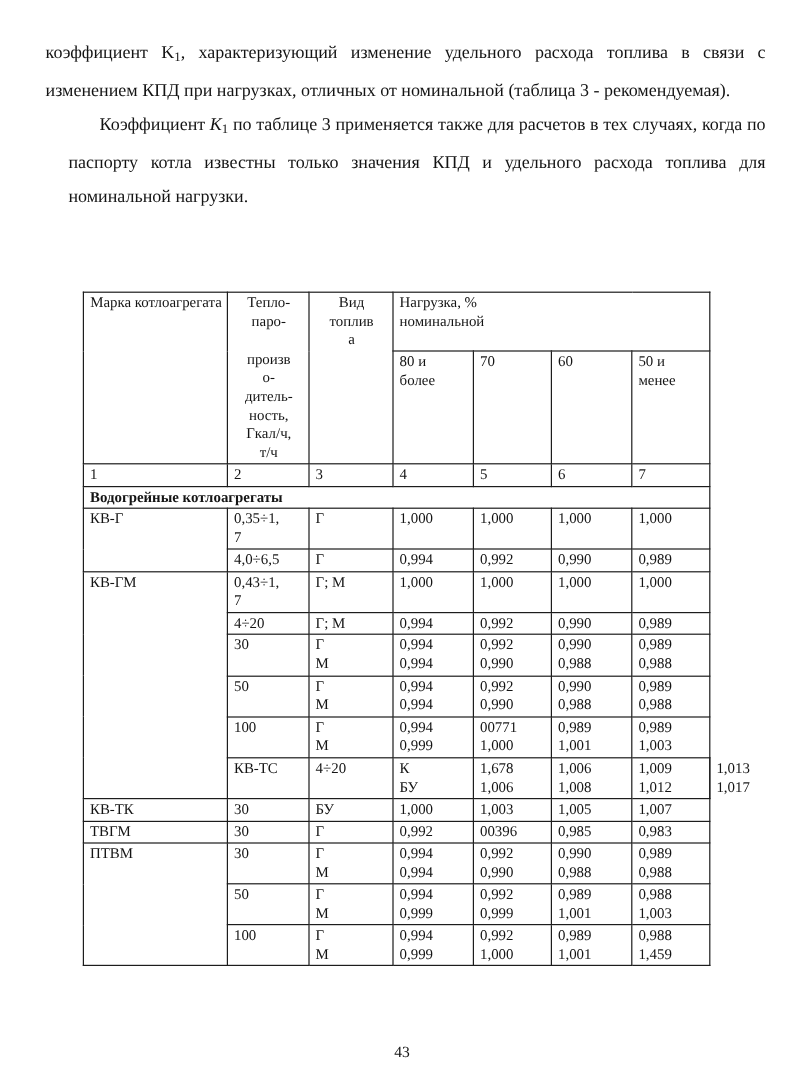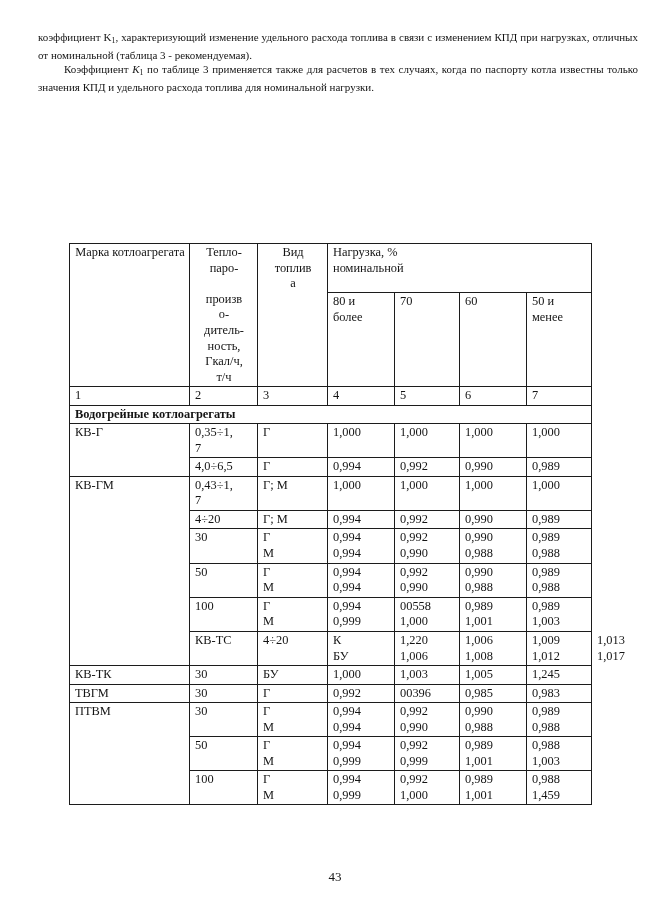--- a/index.html
+++ b/index.html
@@ -23,30 +23,31 @@
     height: 907px;
     padding: 0;
     box-sizing: border-box;
   }
 
   .body-text {
     position: absolute;
     left: 38px;
     top: 30px;
     width: 600px;
-    font-size: 11px;
-    line-height: 14px;
+    font-size: 15px;
+    line-height: 28px;
     text-align: justify;
     text-justify: inter-word;
   }
   .body-text p {
     margin: 0;
   }
   .body-text p.indent {
     text-indent: 26px;
+    margin-left: 19px;
   }
 
   .sub {
     font-size: 0.72em;
     vertical-align: -0.28em;
     letter-spacing: 0;
   }
   .varK {
     font-family: "Liberation Serif", "DejaVu Serif", serif;
   }
@@ -334,21 +335,21 @@
             </div>
           </td>
         <td>
             <div class="stack">
               <div>0,994</div>
               <div>0,999</div>
             </div>
           </td>
         <td>
             <div class="stack">
-              <div>00558</div>
+              <div>00771</div>
               <div>1,000</div>
             </div>
           </td>
         <td>
             <div class="stack">
               <div>0,989</div>
               <div>1,001</div>
             </div>
           </td>
         <td>
@@ -363,21 +364,21 @@
         <td>КВ-ТС</td>
         <td>4÷20</td>
         <td>
             <div class="stack">
               <div>К</div>
               <div>БУ</div>
             </div>
           </td>
         <td>
             <div class="stack">
-              <div>1,220</div>
+              <div>1,678</div>
               <div>1,006</div>
             </div>
           </td>
         <td>
             <div class="stack">
               <div>1,006</div>
               <div>1,008</div>
             </div>
           </td>
         <td>
@@ -394,21 +395,21 @@
           </td>
       </tr>
 
       <tr class="r2">
         <td>КВ-ТК</td>
         <td>30</td>
         <td>БУ</td>
         <td>1,000</td>
         <td>1,003</td>
         <td>1,005</td>
-        <td>1,245</td>
+        <td>1,007</td>
       </tr>
 
       <tr class="r2">
         <td>ТВГМ</td>
         <td>30</td>
         <td>Г</td>
         <td>0,992</td>
         <td>00396</td>
         <td>0,985</td>
         <td>0,983</td>

